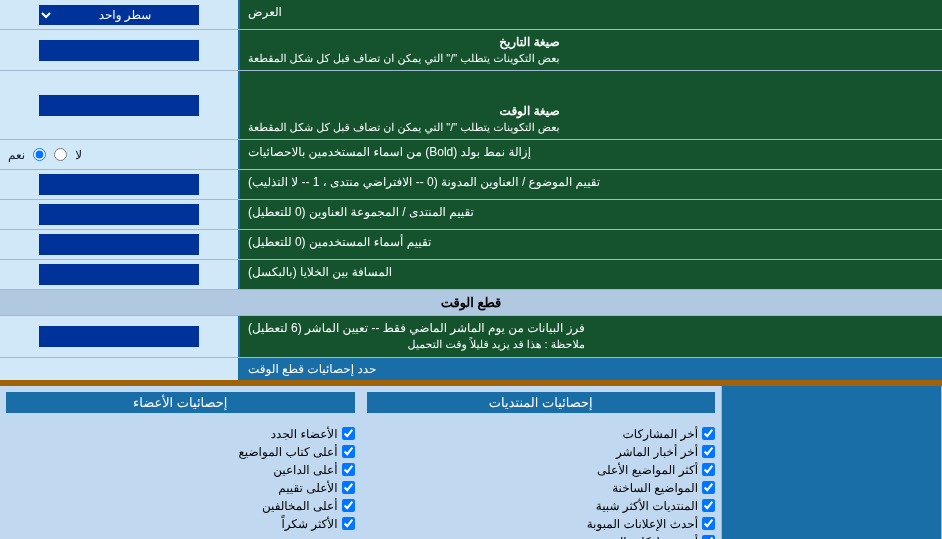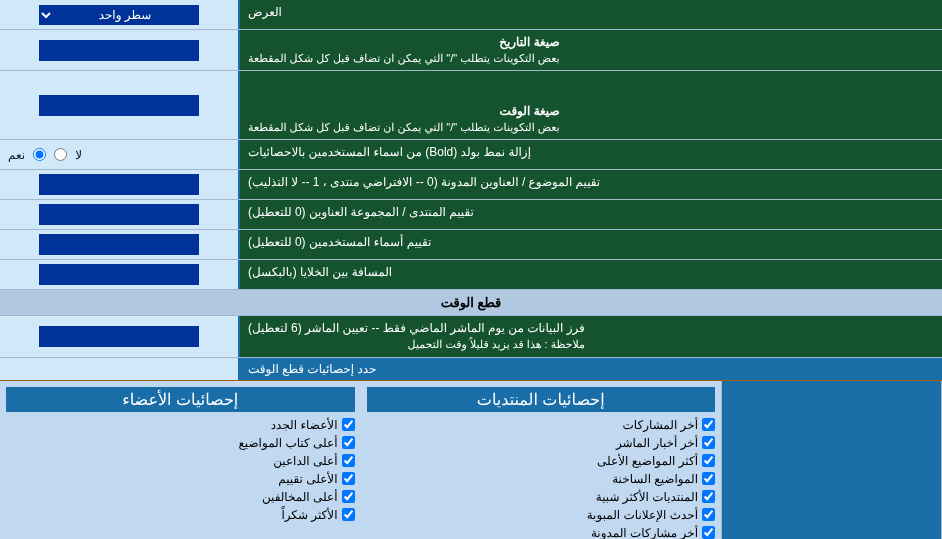--- a/index.html
+++ b/index.html
@@ -98,22 +98,22 @@
       flex: 1;
       padding: 6px;
       border-right: 1px solid #a0b8d0;
     }
     .stats-col:last-child { border-right: none; }
     .stats-col-header {
       background: #1a6ea8;
       color: #fff;
       text-align: center;
       padding: 3px;
-      font-size: 16px;
-      margin-bottom: 4px;
+      font-size: 13px;
+      margin-bottom: 12px;
     }
     .stats-item {
       display: flex;
       align-items: center;
       gap: 4px;
       padding: 2px 0;
       font-size: 12px;
       direction: rtl;
     }
     .stats-item input[type="checkbox"] {
@@ -126,21 +126,21 @@
       color: #fff;
       display: flex;
       align-items: center;
       justify-content: flex-end;
       padding: 4px 8px;
       font-size: 12px;
     }
     .limit-row {
       display: flex;
       background: #c0d8f0;
-      border-bottom: 1px solid #a16207;
+      border-bottom: 6px solid #a16207;
     }
     .bottom-note {
       background: #ffffff;
       padding: 3px 8px;
       font-size: 11px;
       color: #000;
       text-align: right;
     }
   </style>
 </head>

